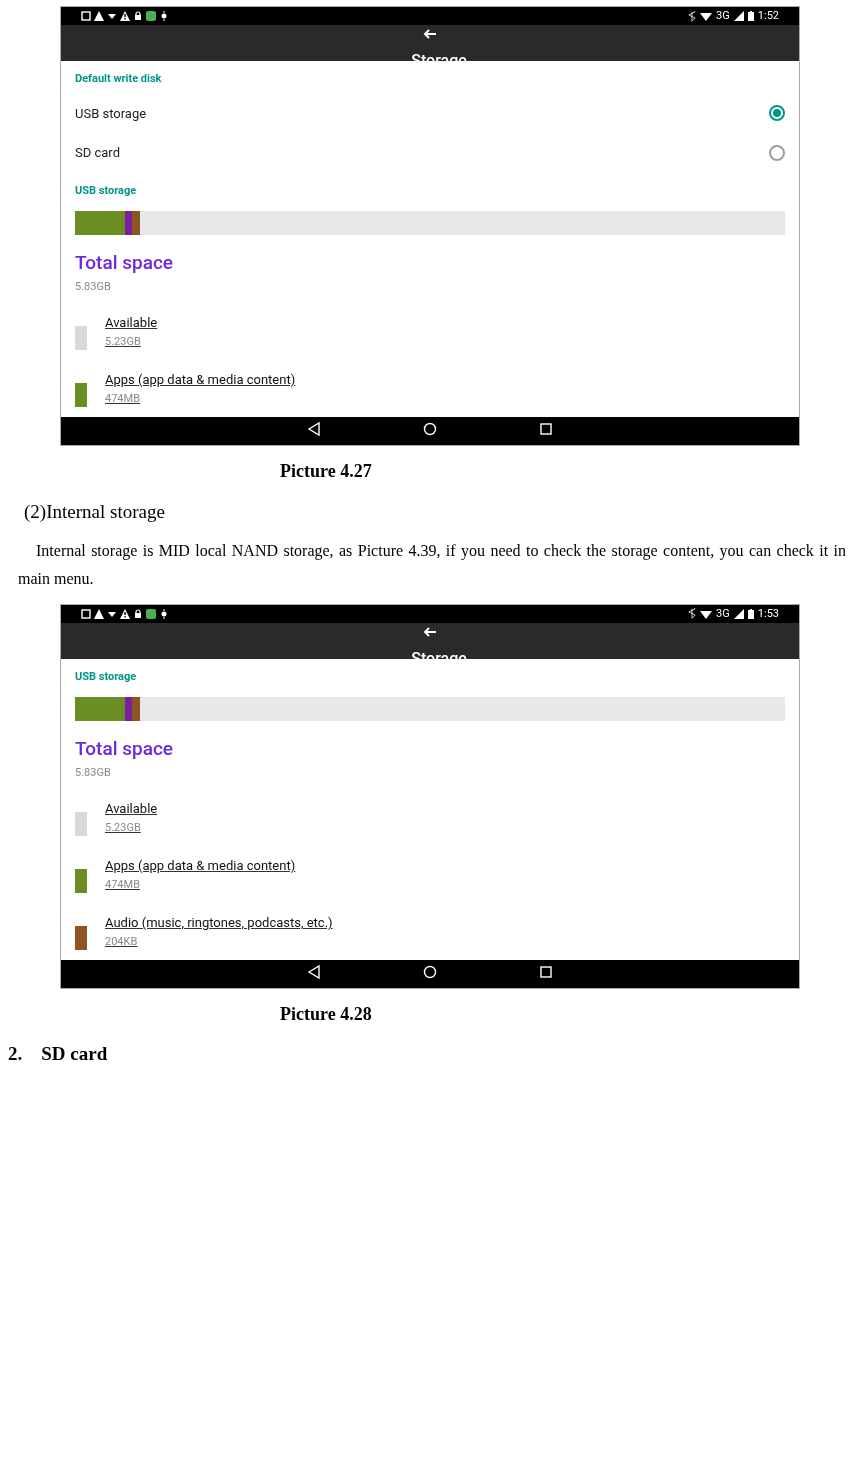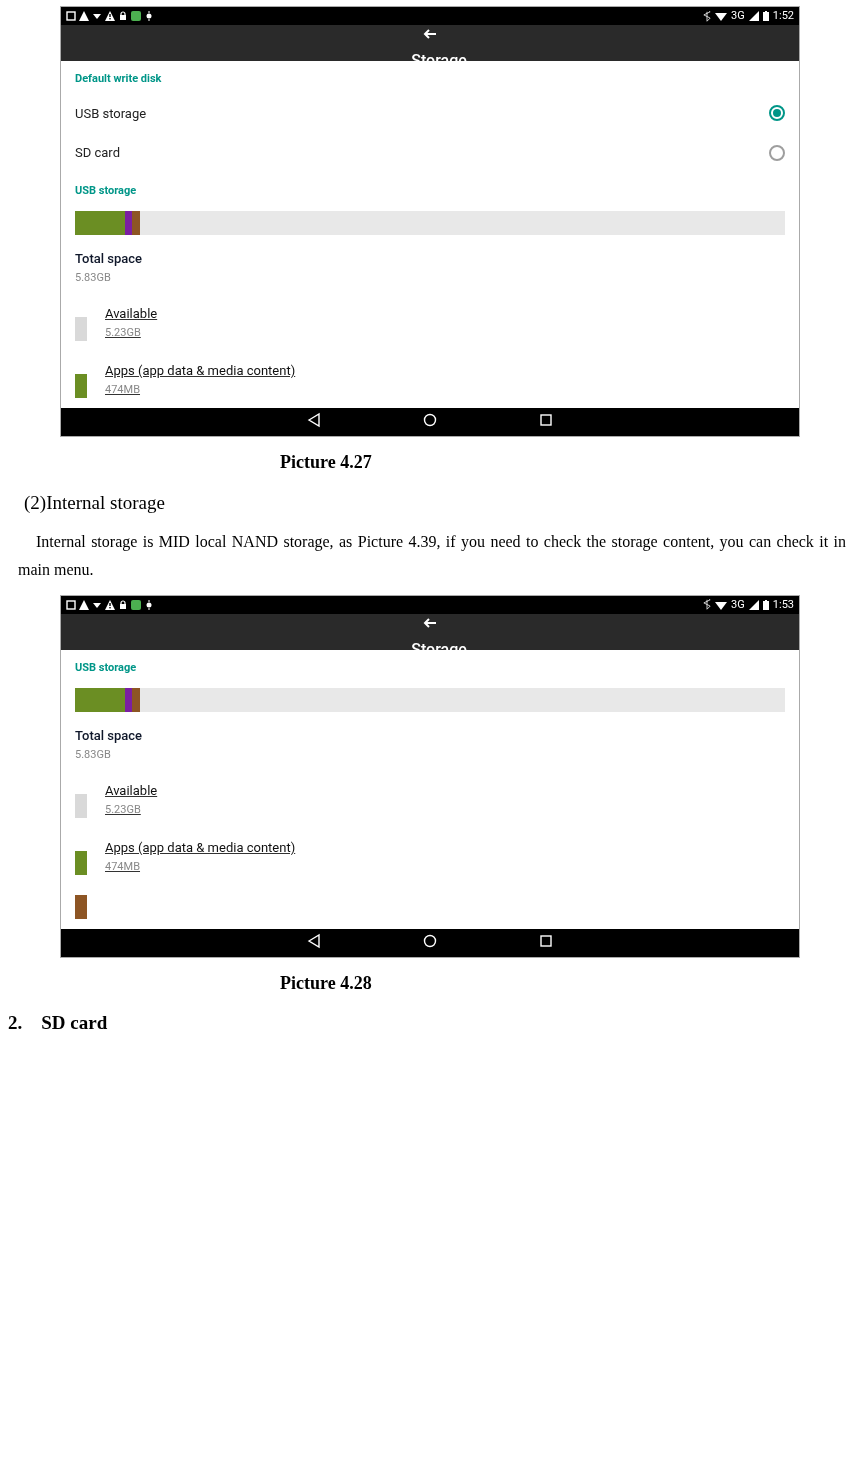--- a/index.html
+++ b/index.html
@@ -22,21 +22,21 @@
     font-size: 12px;
     color: #333;
   }
   .statusbar {
     background: #000;
     color: #fff;
     height: 18px;
     display: flex;
     justify-content: space-between;
     align-items: center;
-    padding: 0 5px;
+    padding: 0 20px;
     font-size: 11px;
   }
   .statusbar .left { display: flex; gap: 3px; align-items: center; }
   .statusbar .right { display: flex; gap: 4px; align-items: center; }
   .si { display: inline-flex; align-items: center; }
   .appbar {
     background: #2a2a2a;
     color: #fff;
     height: 36px;
     display: flex;
@@ -79,21 +79,21 @@
     border-radius: 50%;
   }
   .storage-bar {
     height: 24px;
     margin: 6px 14px;
     display: flex;
     background: #e8e8e8;
   }
   .seg { height: 100%; }
   .stat-block { padding: 8px 14px; }
-  .stat-title { font-size: 13px; font-weight: 500; color: #0f172a; }
+  .stat-title { font-size: 19px; font-weight: 500; color: #6d28d9; }
   .stat-sub { font-size: 11px; color: #888; margin-top: 1px; }
   .storage-row {
     display: flex;
     align-items: flex-end;
     padding: 10px 14px;
     gap: 18px;
     text-decoration: underline;
   }
   .swatch { width: 12px; height: 24px; }
   .row-text .lbl { font-size: 13px; color: #111; }
@@ -372,20 +372,24 @@
     </div>
     <div class="storage-row">
       <div class="swatch" style="background: rgb(107, 142, 35);"></div>
       <div class="row-text">
         <div class="lbl">Apps (app data &amp; media content)</div>
         <div class="sub">474MB</div>
       </div>
     </div>
     <div class="storage-row">
       <div class="swatch" style="background: rgb(141, 85, 36);"></div>
+      <div class="row-text">
+        <div class="lbl">Audio (music, ringtones, podcasts, etc.)</div>
+        <div class="sub">204KB</div>
+      </div>
     </div>
     <div class="navbar">
       <span class="navbtn"><svg viewBox="0 0 16 16">
             <polygon points="3,8 13,2 13,14" fill="none" stroke="#fff" stroke-width="1.4"></polygon>
           </svg></span>
       <span class="navbtn"><svg viewBox="0 0 16 16">
             <circle cx="8" cy="8" r="5.5" fill="none" stroke="#fff" stroke-width="1.4"></circle>
           </svg></span>
       <span class="navbtn"><svg viewBox="0 0 16 16">
             <rect x="3" y="3" width="10" height="10" fill="none" stroke="#fff" stroke-width="1.4"></rect>

